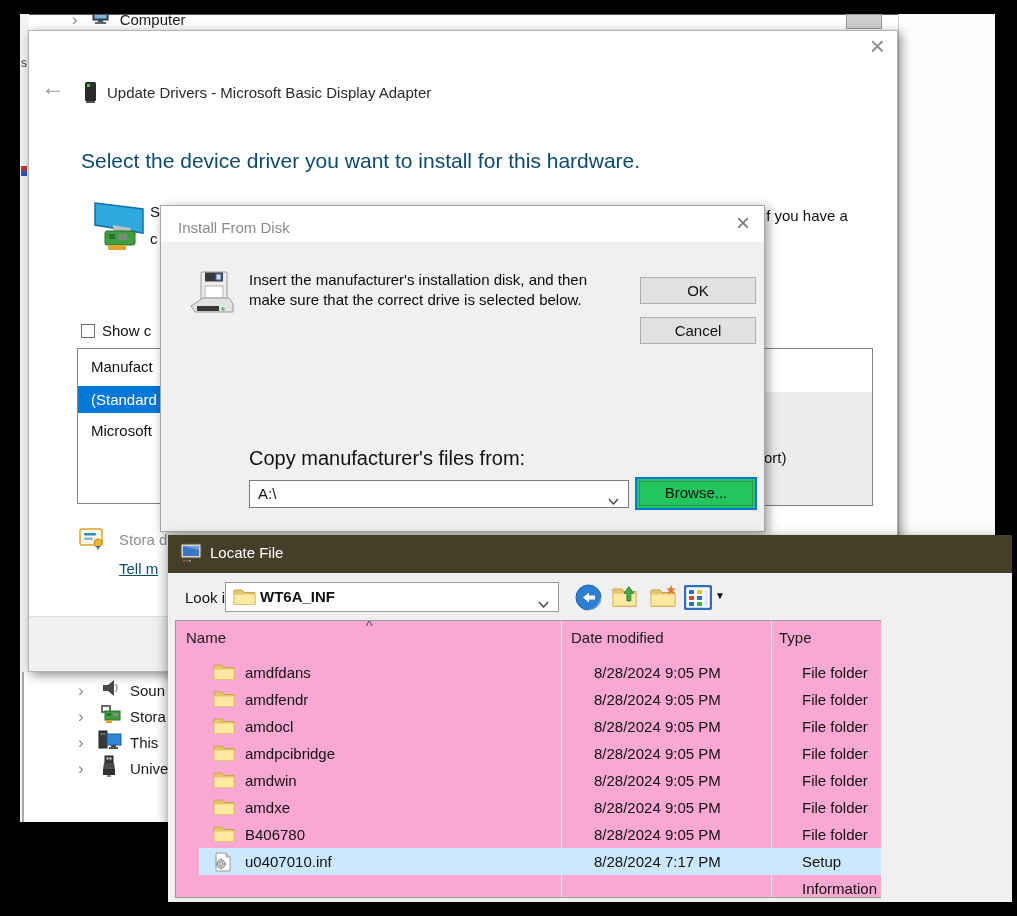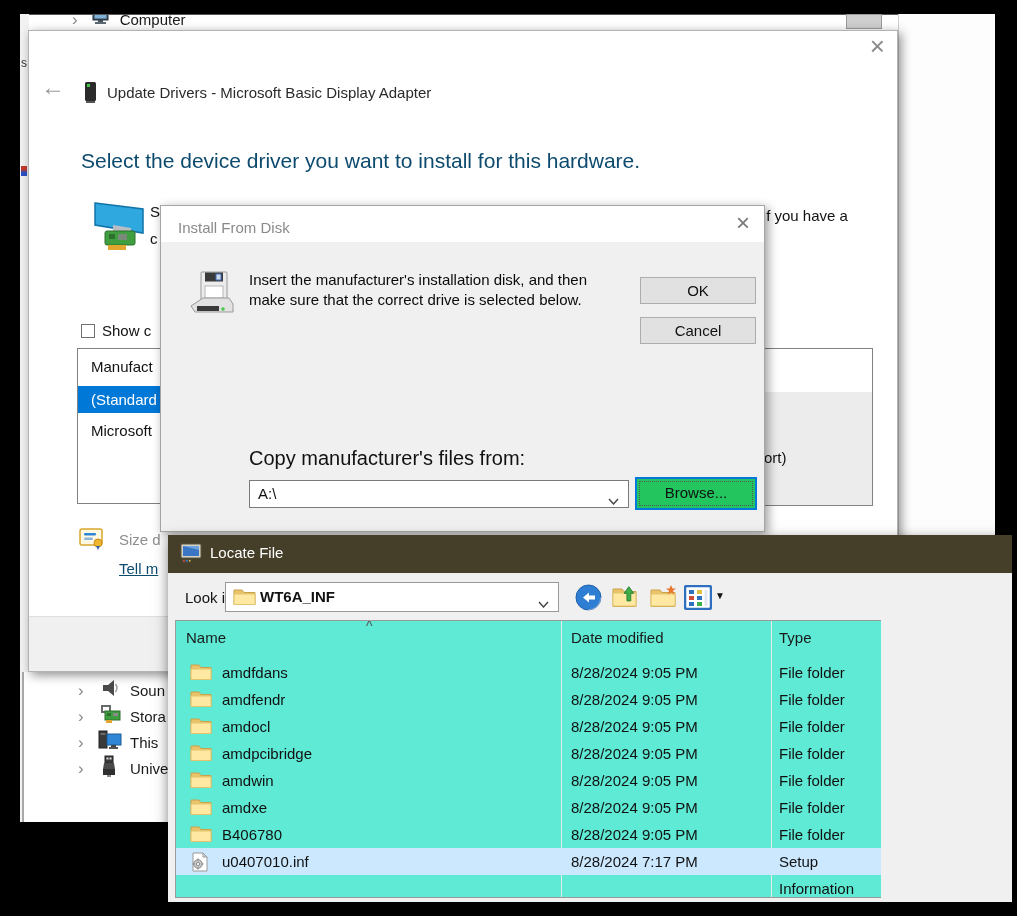--- a/index.html
+++ b/index.html
@@ -81,31 +81,31 @@
         box-shadow:0 4px 12px rgba(0,0,0,.5); z-index:4; }
   .lf-titlebar { position:absolute; left:0; top:0; width:100%; height:38px; background:#453f29; }
   .lf-title { position:absolute; left:42px; top:9px; font-size:15px; color:#fff; }
   .lf-ticon { position:absolute; left:12px; top:8px; }
   .lf-lookin { position:absolute; left:17px; top:54px; font-size:15px; }
   .lf-combo { left:57px; top:47px; width:334px; height:30px; border-color:#999; }
   .lf-combo .combo-text { left:34px; top:5px;font-weight:bold; }
   .lf-folder-ic { position:absolute; left:7px; top:5px; }
   .tb-btn { position:absolute; cursor:pointer; }
   .lf-caret { position:absolute; left:547px; top:55px; font-size:10px; color:#111; cursor:pointer; }
-  .lf-list { position:absolute; left:7px; top:85px; width:706px; height:278px; background:#5eead4;
+  .lf-list { position:absolute; left:7px; top:85px; width:706px; height:278px; background:#f9a8d4;
              border:1px solid #9a9a9a; border-right:none; overflow:hidden; }
   .col-sep { position:absolute; top:0; width:1px; height:100%; background:#e9e9e9; }
   .sep1 { left:385px; } .sep2 { left:595px; } .sep3 { left:765px; }
   .lf-hdr { position:absolute; top:0; left:0; width:100%; height:36px; font-size:15px; color:#1a1a1a; cursor:pointer; }
   .hdr-name { position:absolute; left:10px; top:8px; }
   .hdr-date { position:absolute; left:395px; top:8px; }
   .hdr-type { position:absolute; left:603px; top:8px; }
   .hdr-size { position:absolute; left:775px; top:8px; }
   .sort-caret { position:absolute; left:190px; top:-3px; font-size:14px; color:#555; }
-  .rows { position:absolute; left:0; top:38px; width:100%; }
+  .rows { position:absolute; left:0; top:38px; width:100%;padding-left:23px; }
   .file-row { position:relative; width:100%; height:27px; font-size:15px; cursor:pointer; }
   .file-row.selected { background:#cce8ff; }
   .fr-ic { position:absolute; left:14px; top:4px; }
   .fr-name { position:absolute; left:46px; top:0; line-height:27px; }
   .fr-date { position:absolute; left:395px; top:0; line-height:27px; }
   .fr-type { position:absolute; left:603px; top:0; line-height:27px; }
   .fr-size { position:absolute; left:828px; top:0; line-height:27px; }
 </style>
 </head>
 <body>
@@ -233,21 +233,21 @@
 
     <span class="wiz-cert">
       <svg width="26" height="22" viewBox="0 0 26 22">
         <rect x="1" y="1" width="22" height="16" rx="2" fill="#fdf8e2" stroke="#d9a62e" stroke-width="1.5"></rect>
         <rect x="5" y="5" width="12" height="2.4" rx="1.2" fill="#2f86d6"></rect>
         <rect x="5" y="9.5" width="9" height="2.4" rx="1.2" fill="#8ab6e0"></rect>
         <circle cx="19" cy="15" r="4" fill="#f0b52e" stroke="#c78c17"></circle>
         <polygon points="17,18 19,22 21,18" fill="#2f5fb0"></polygon>
       </svg>
     </span>
-    <span class="wiz-signed">Size d</span>
+    <span class="wiz-signed">Stora d</span>
     <span class="wiz-link">Tell m</span>
 
     <div class="wiz-footer"></div>
   </div>
 
   <div class="abs ifd">
     <div class="ifd-titlebar">
       <span class="ifd-title">Install From Disk</span>
       <span class="ifd-close">×</span>
     </div>

